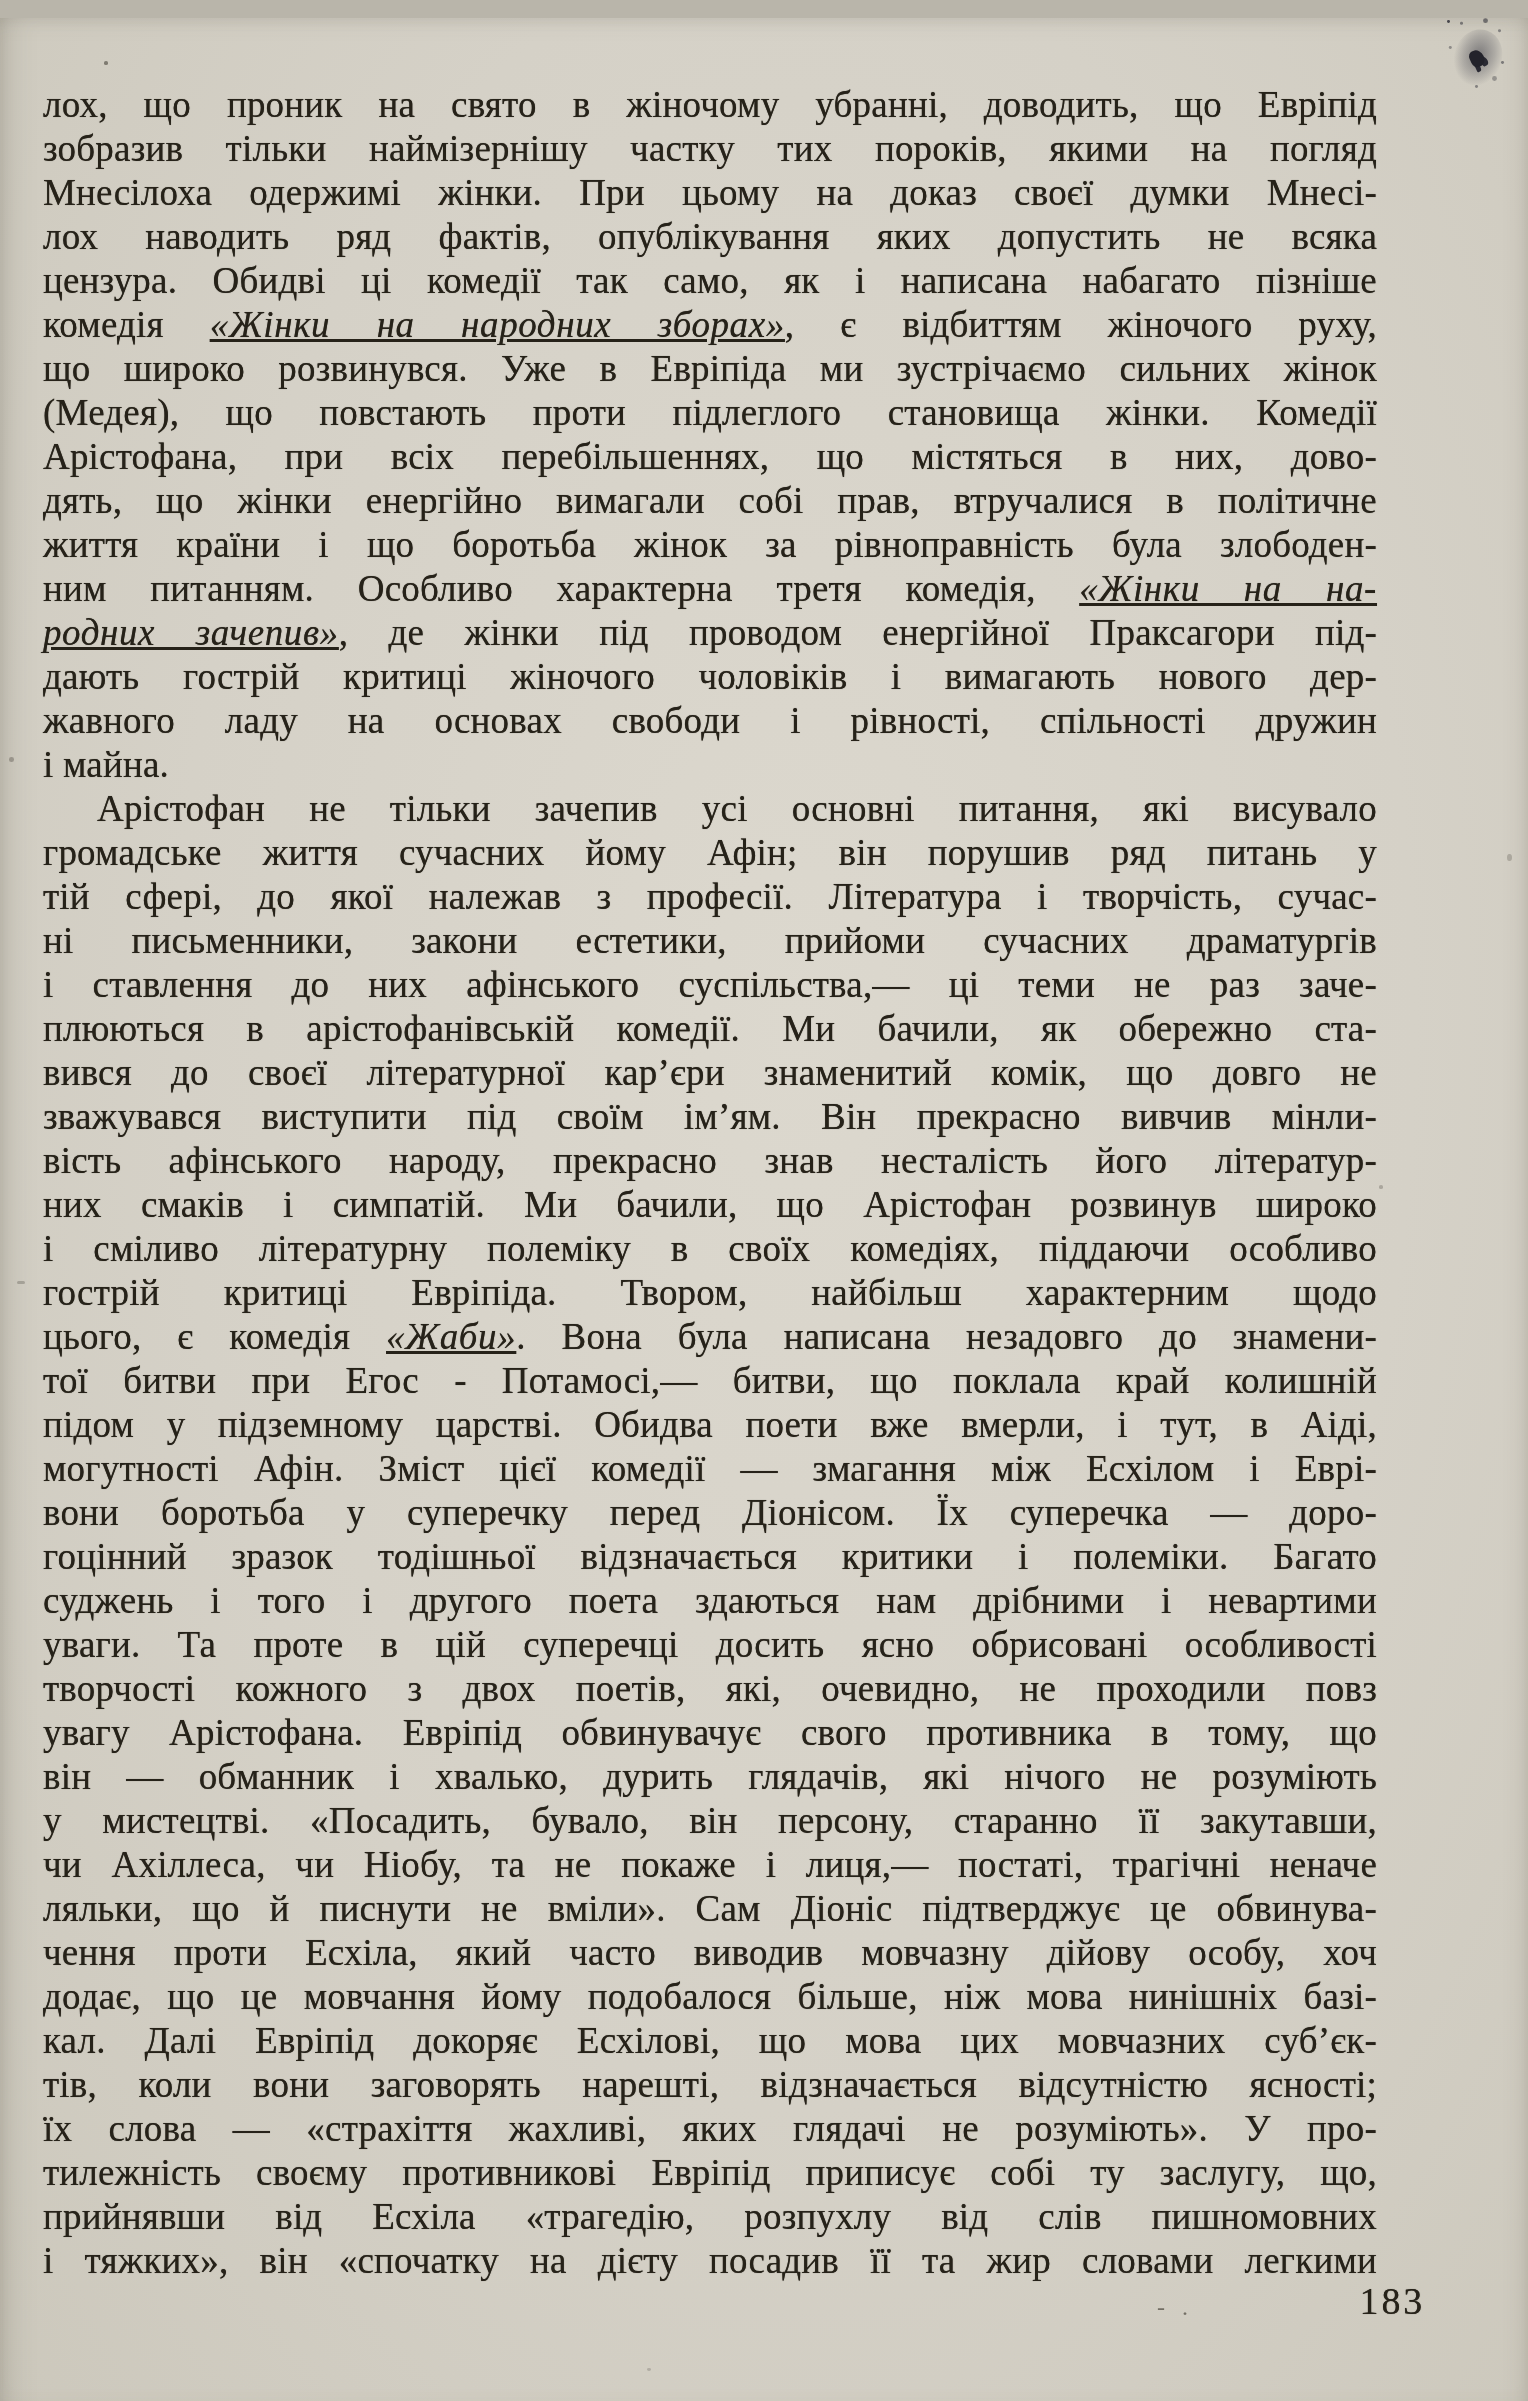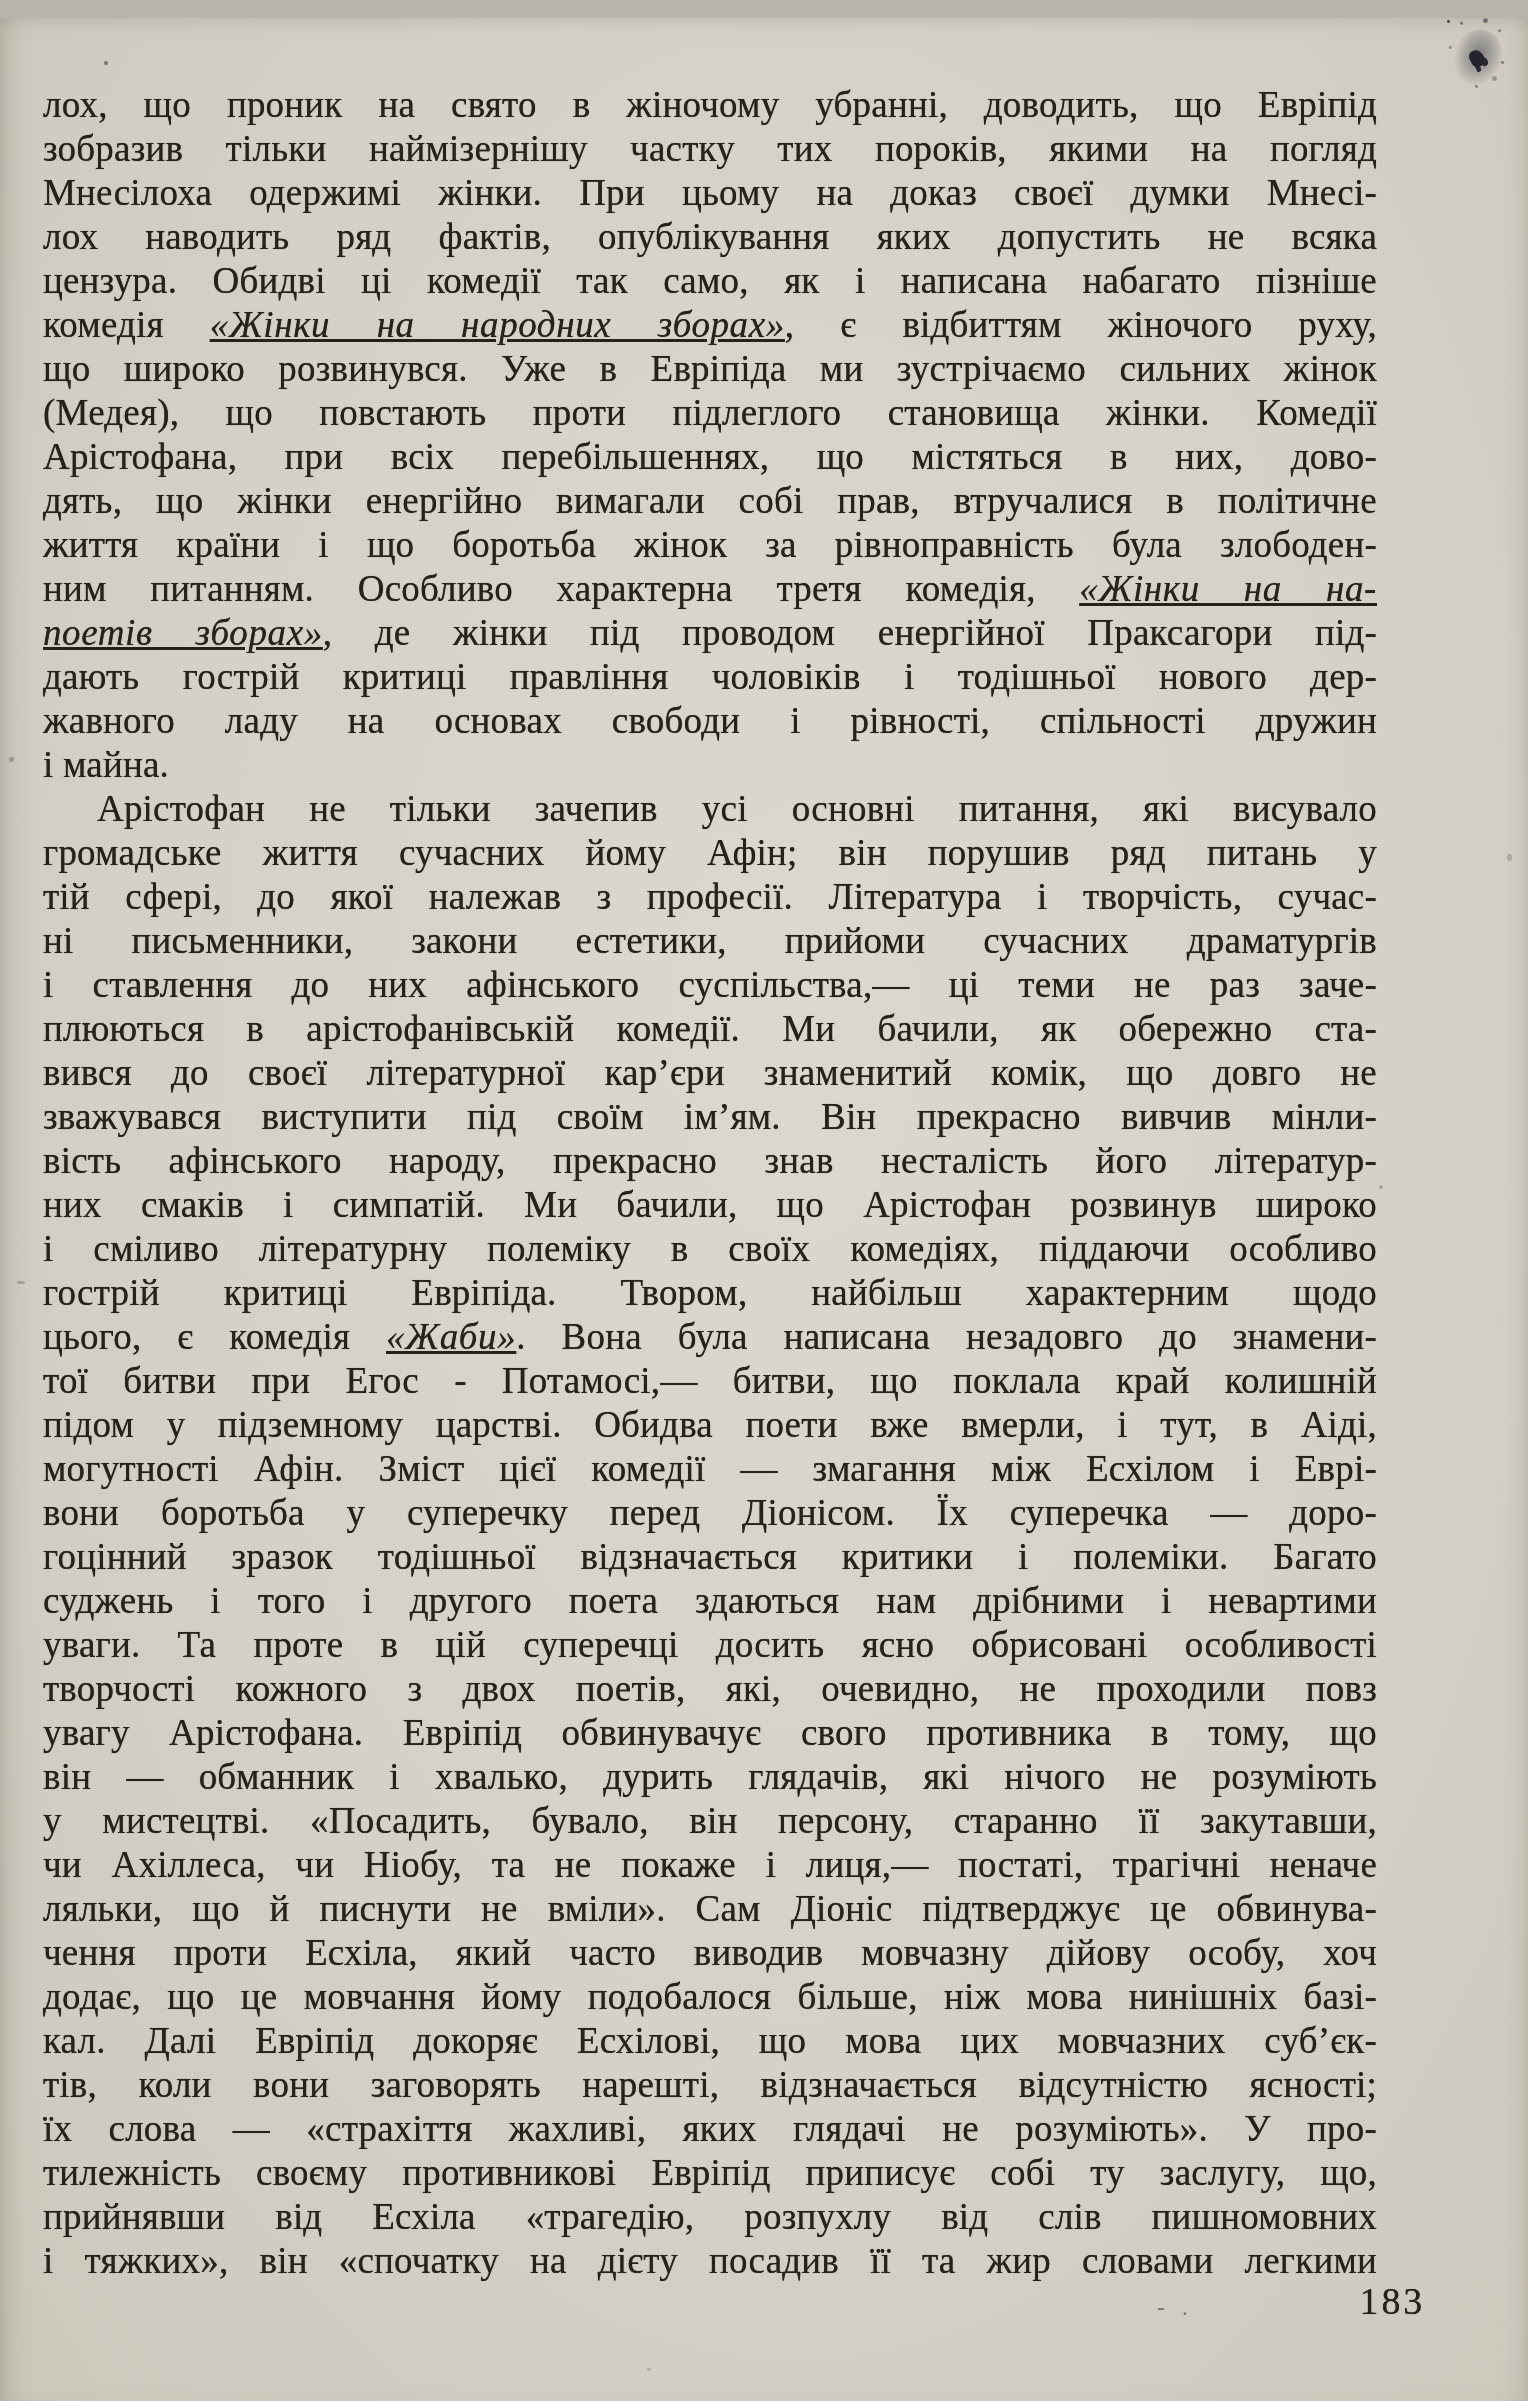--- a/index.html
+++ b/index.html
@@ -113,22 +113,22 @@
         <div class="line"><span>Мнесілоха одержимі жінки. При цьому на доказ своєї думки Мнесі-</span></div>
         <div class="line"><span>лох наводить ряд фактів, опублікування яких допустить не всяка</span></div>
         <div class="line"><span>цензура. Обидві ці комедії так само, як і написана набагато пізніше</span></div>
         <div class="line"><span>комедія </span><em>«Жінки на народних зборах»</em><span>, є відбиттям жіночого руху,</span></div>
         <div class="line"><span>що широко розвинувся. Уже в Евріпіда ми зустрічаємо сильних жінок</span></div>
         <div class="line"><span>(Медея), що повстають проти підлеглого становища жінки. Комедії</span></div>
         <div class="line"><span>Арістофана, при всіх перебільшеннях, що містяться в них, дово-</span></div>
         <div class="line"><span>дять, що жінки енергійно вимагали собі прав, втручалися в політичне</span></div>
         <div class="line"><span>життя країни і що боротьба жінок за рівноправність була злободен-</span></div>
         <div class="line"><span>ним питанням. Особливо характерна третя комедія, </span><em>«Жінки на на-</em></div>
-        <div class="line"><em>поетів зборах»</em><span>, де жінки під проводом енергійної Праксагори під-</span></div>
-        <div class="line"><span>дають гострій критиці правління чоловіків і тодішньої нового дер-</span></div>
+        <div class="line"><em>родних зачепив»</em><span>, де жінки під проводом енергійної Праксагори під-</span></div>
+        <div class="line"><span>дають гострій критиці жіночого чоловіків і вимагають нового дер-</span></div>
         <div class="line"><span>жавного ладу на основах свободи і рівності, спільності дружин</span></div>
         <div class="line endline"><span>і майна.</span></div>
       </div>
       <div class="para">
         <div class="line indent"><span>Арістофан не тільки зачепив усі основні питання, які висувало</span></div>
         <div class="line"><span>громадське життя сучасних йому Афін; він порушив ряд питань у</span></div>
         <div class="line"><span>тій сфері, до якої належав з професії. Література і творчість, сучас-</span></div>
         <div class="line"><span>ні письменники, закони естетики, прийоми сучасних драматургів</span></div>
         <div class="line"><span>і ставлення до них афінського суспільства,— ці теми не раз заче-</span></div>
         <div class="line"><span>плюються в арістофанівській комедії. Ми бачили, як обережно ста-</span></div>

